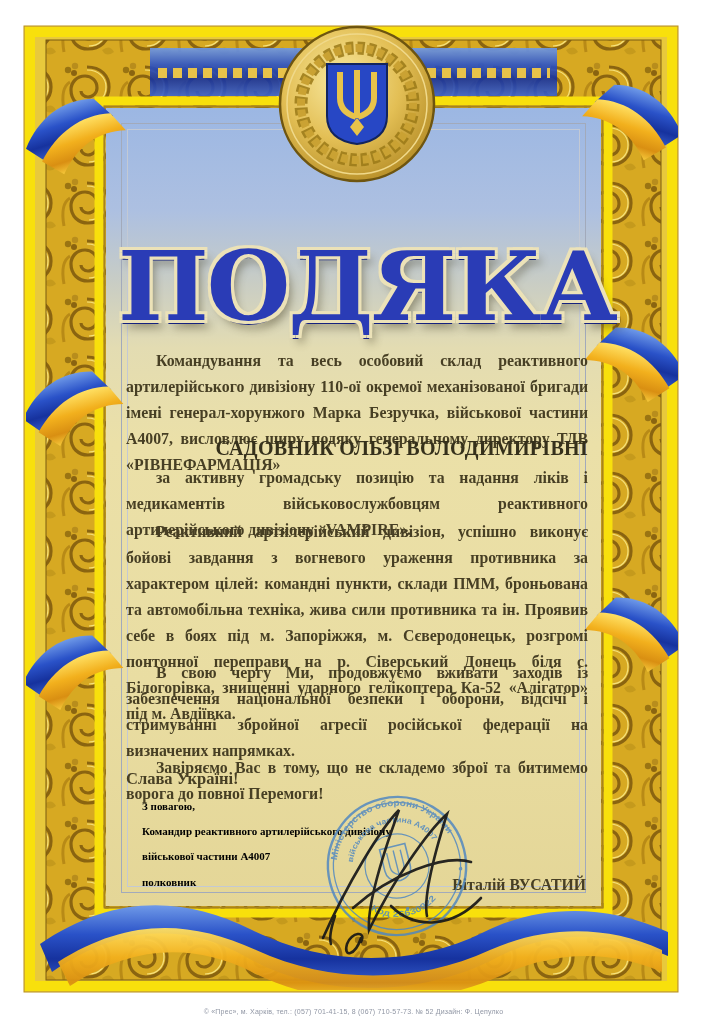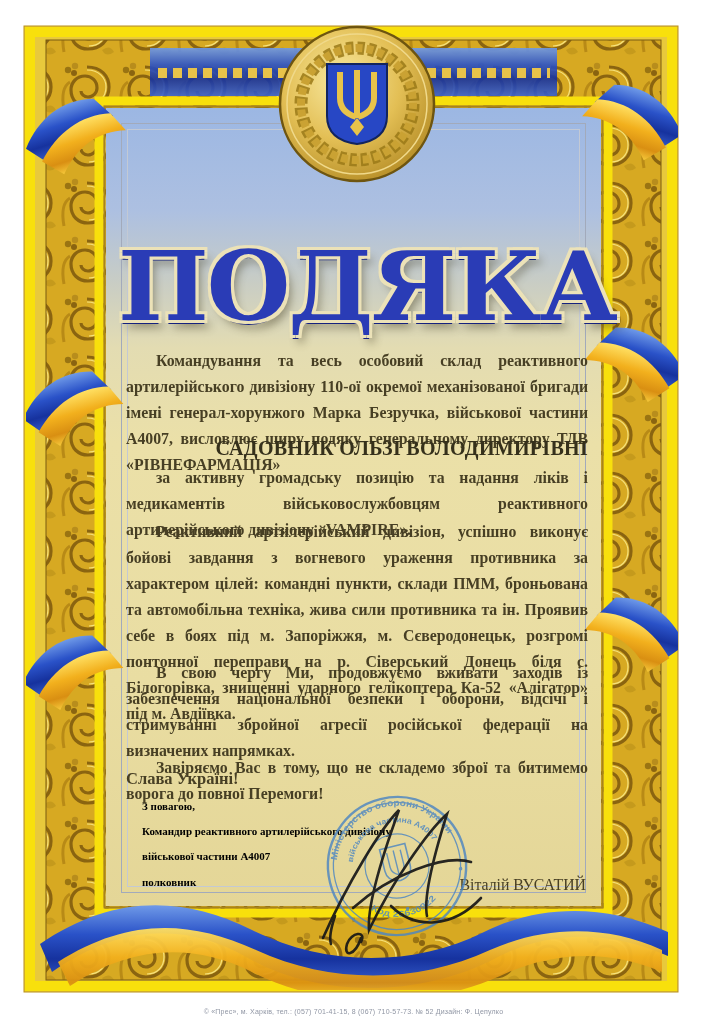--- a/index.html
+++ b/index.html
@@ -27,21 +27,21 @@
   .salute{
     position:absolute;top:769px;left:0;width:100%;text-align:left;
     font-weight:bold;font-size:16.5px;color:#473f24;
   }
   .sig-line{position:absolute;left:16px;font-weight:bold;font-size:11px;color:#000000;}
   .sig-closing{top:800px;}
   .sig-pos1{top:825px;}
   .sig-pos2{top:850px;}
   .sig-rank{top:876px;}
   .sig-name{position:absolute;top:876px;right:2px;left:auto;text-align:right;
-    font-weight:normal;font-size:15.8px;color:#473f24;}
+    font-weight:bold;font-size:15.8px;color:#473f24;}
   .stamp-svg{position:absolute;left:318px;top:787px;z-index:4;opacity:.82;}
   .sign-svg{position:absolute;left:295px;top:788px;z-index:5;}
   .footer{
     position:absolute;top:1008px;left:0;width:100%;text-align:center;z-index:2;
     font-family:"Liberation Sans",sans-serif;font-size:7px;color:#9096a4;letter-spacing:.2px;
   }
 </style>
 </head>
 <body>
 

